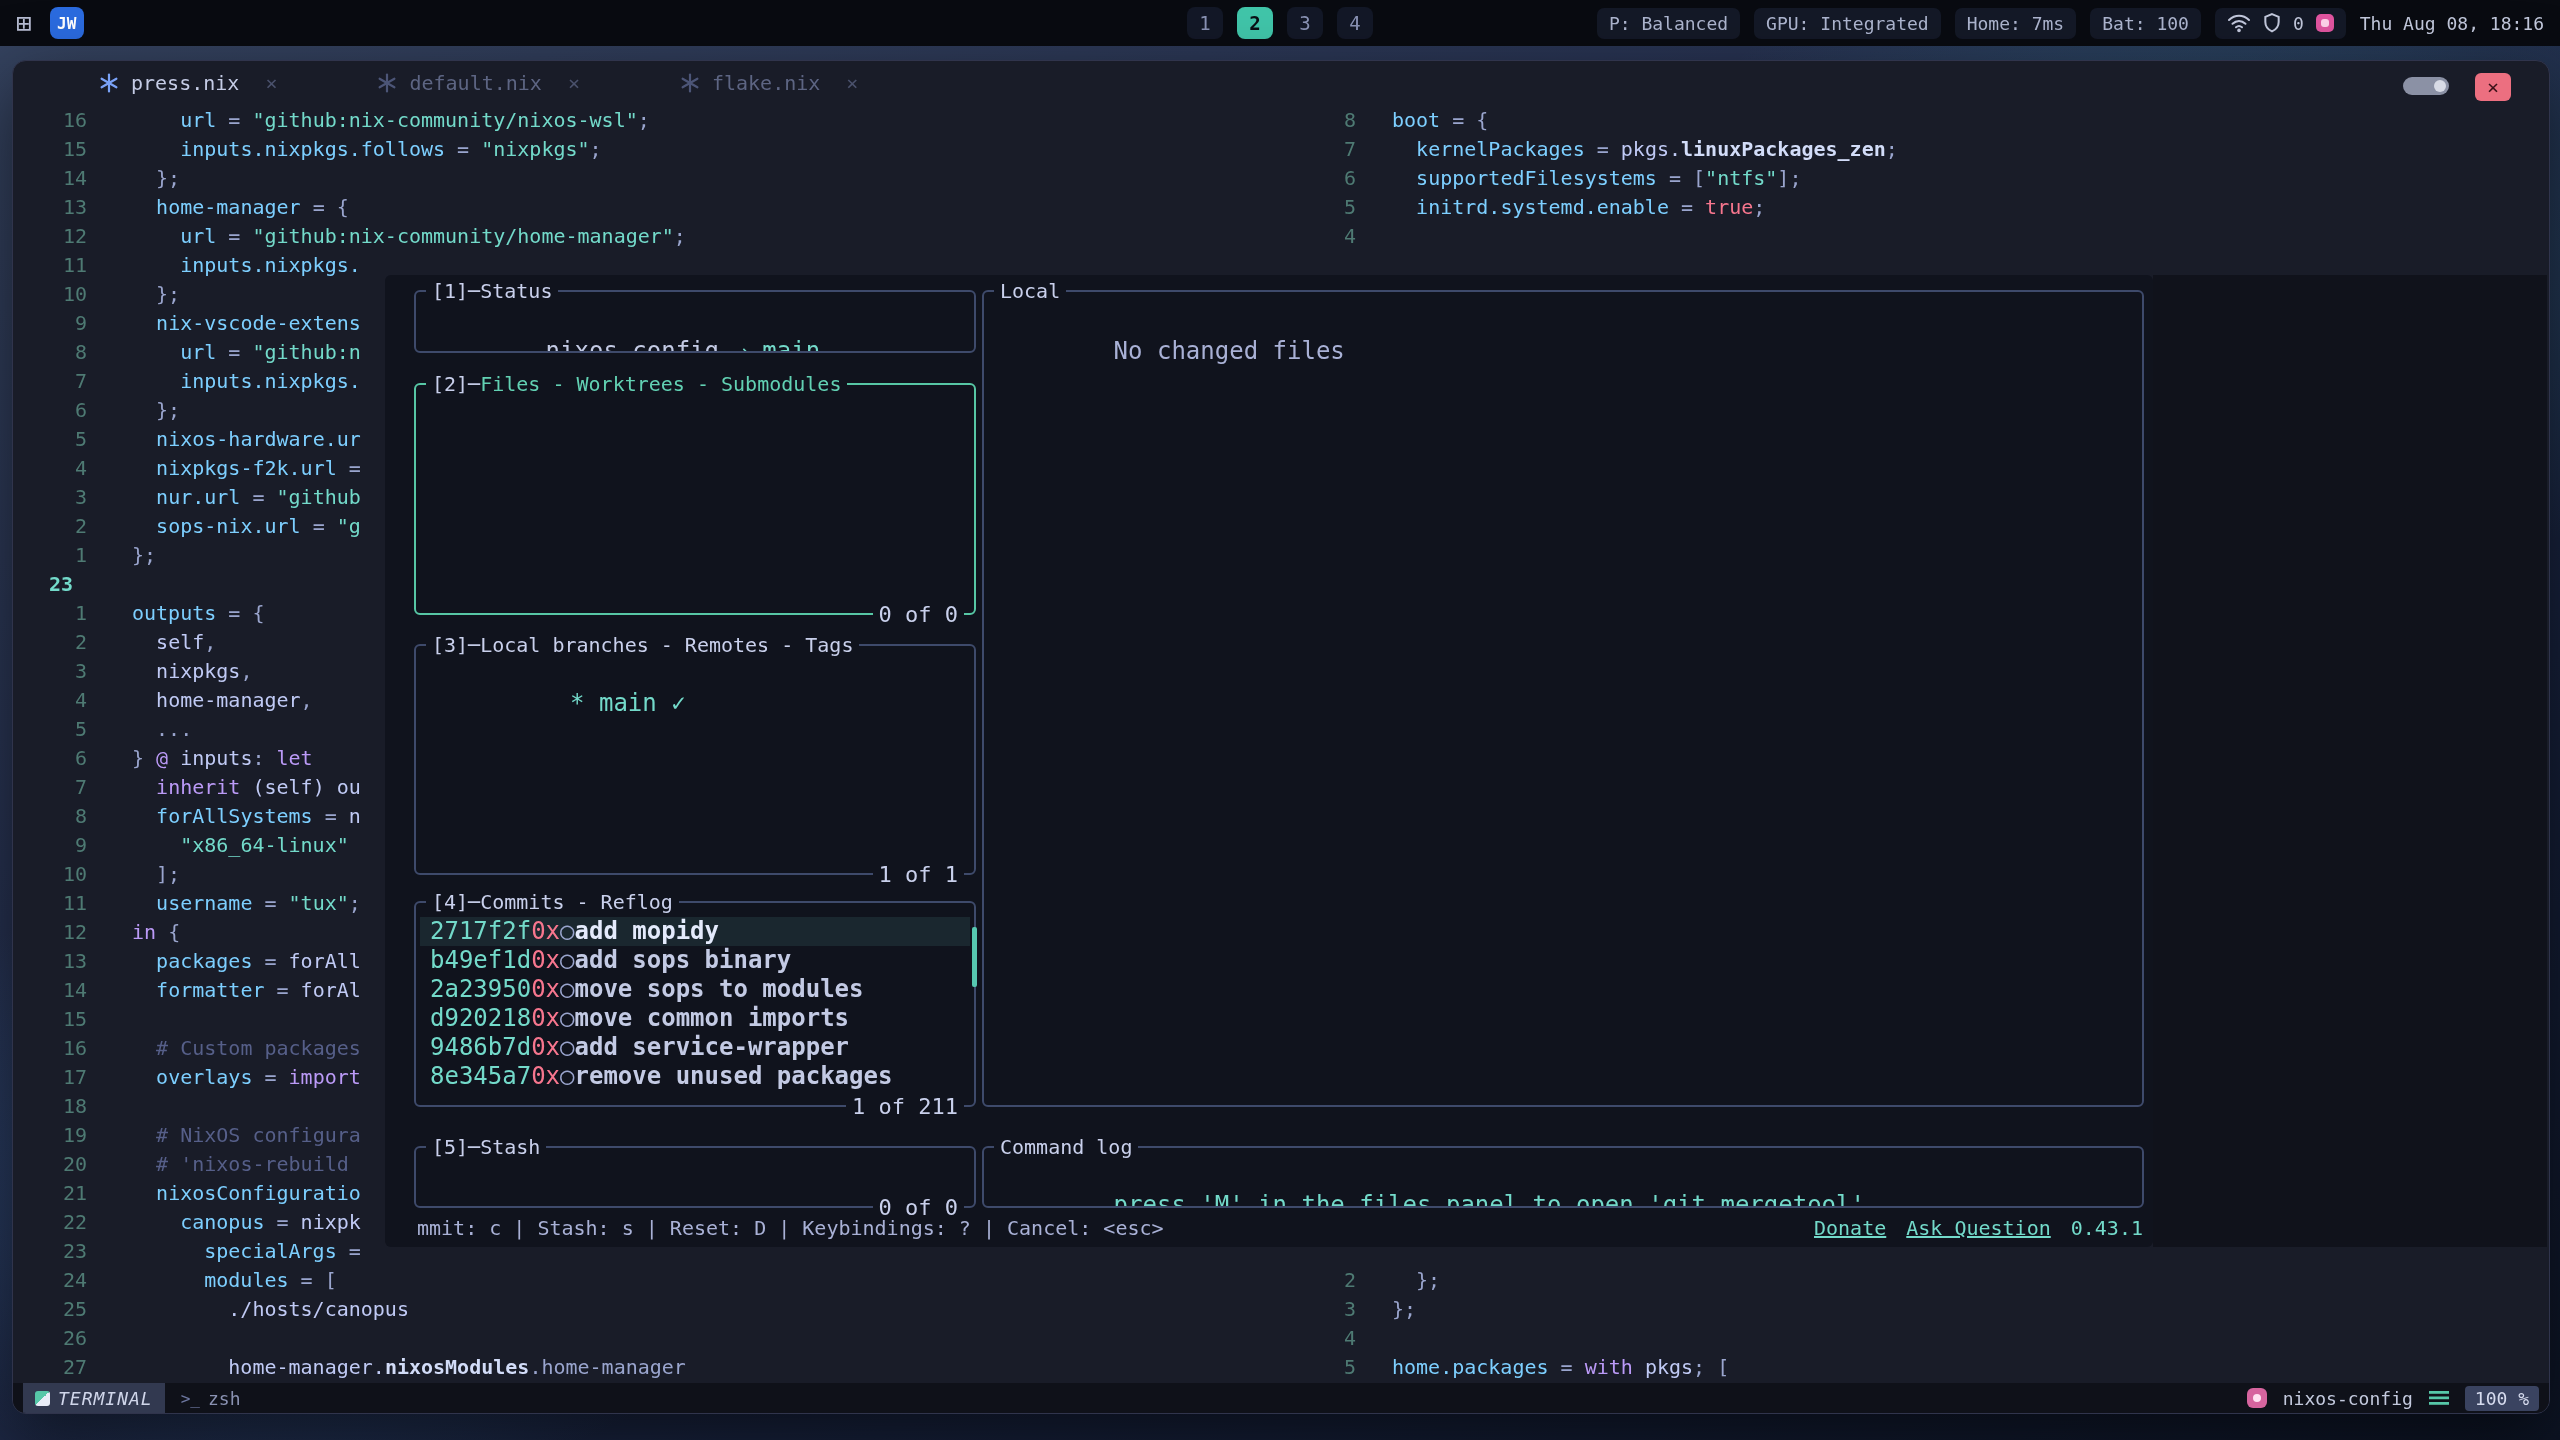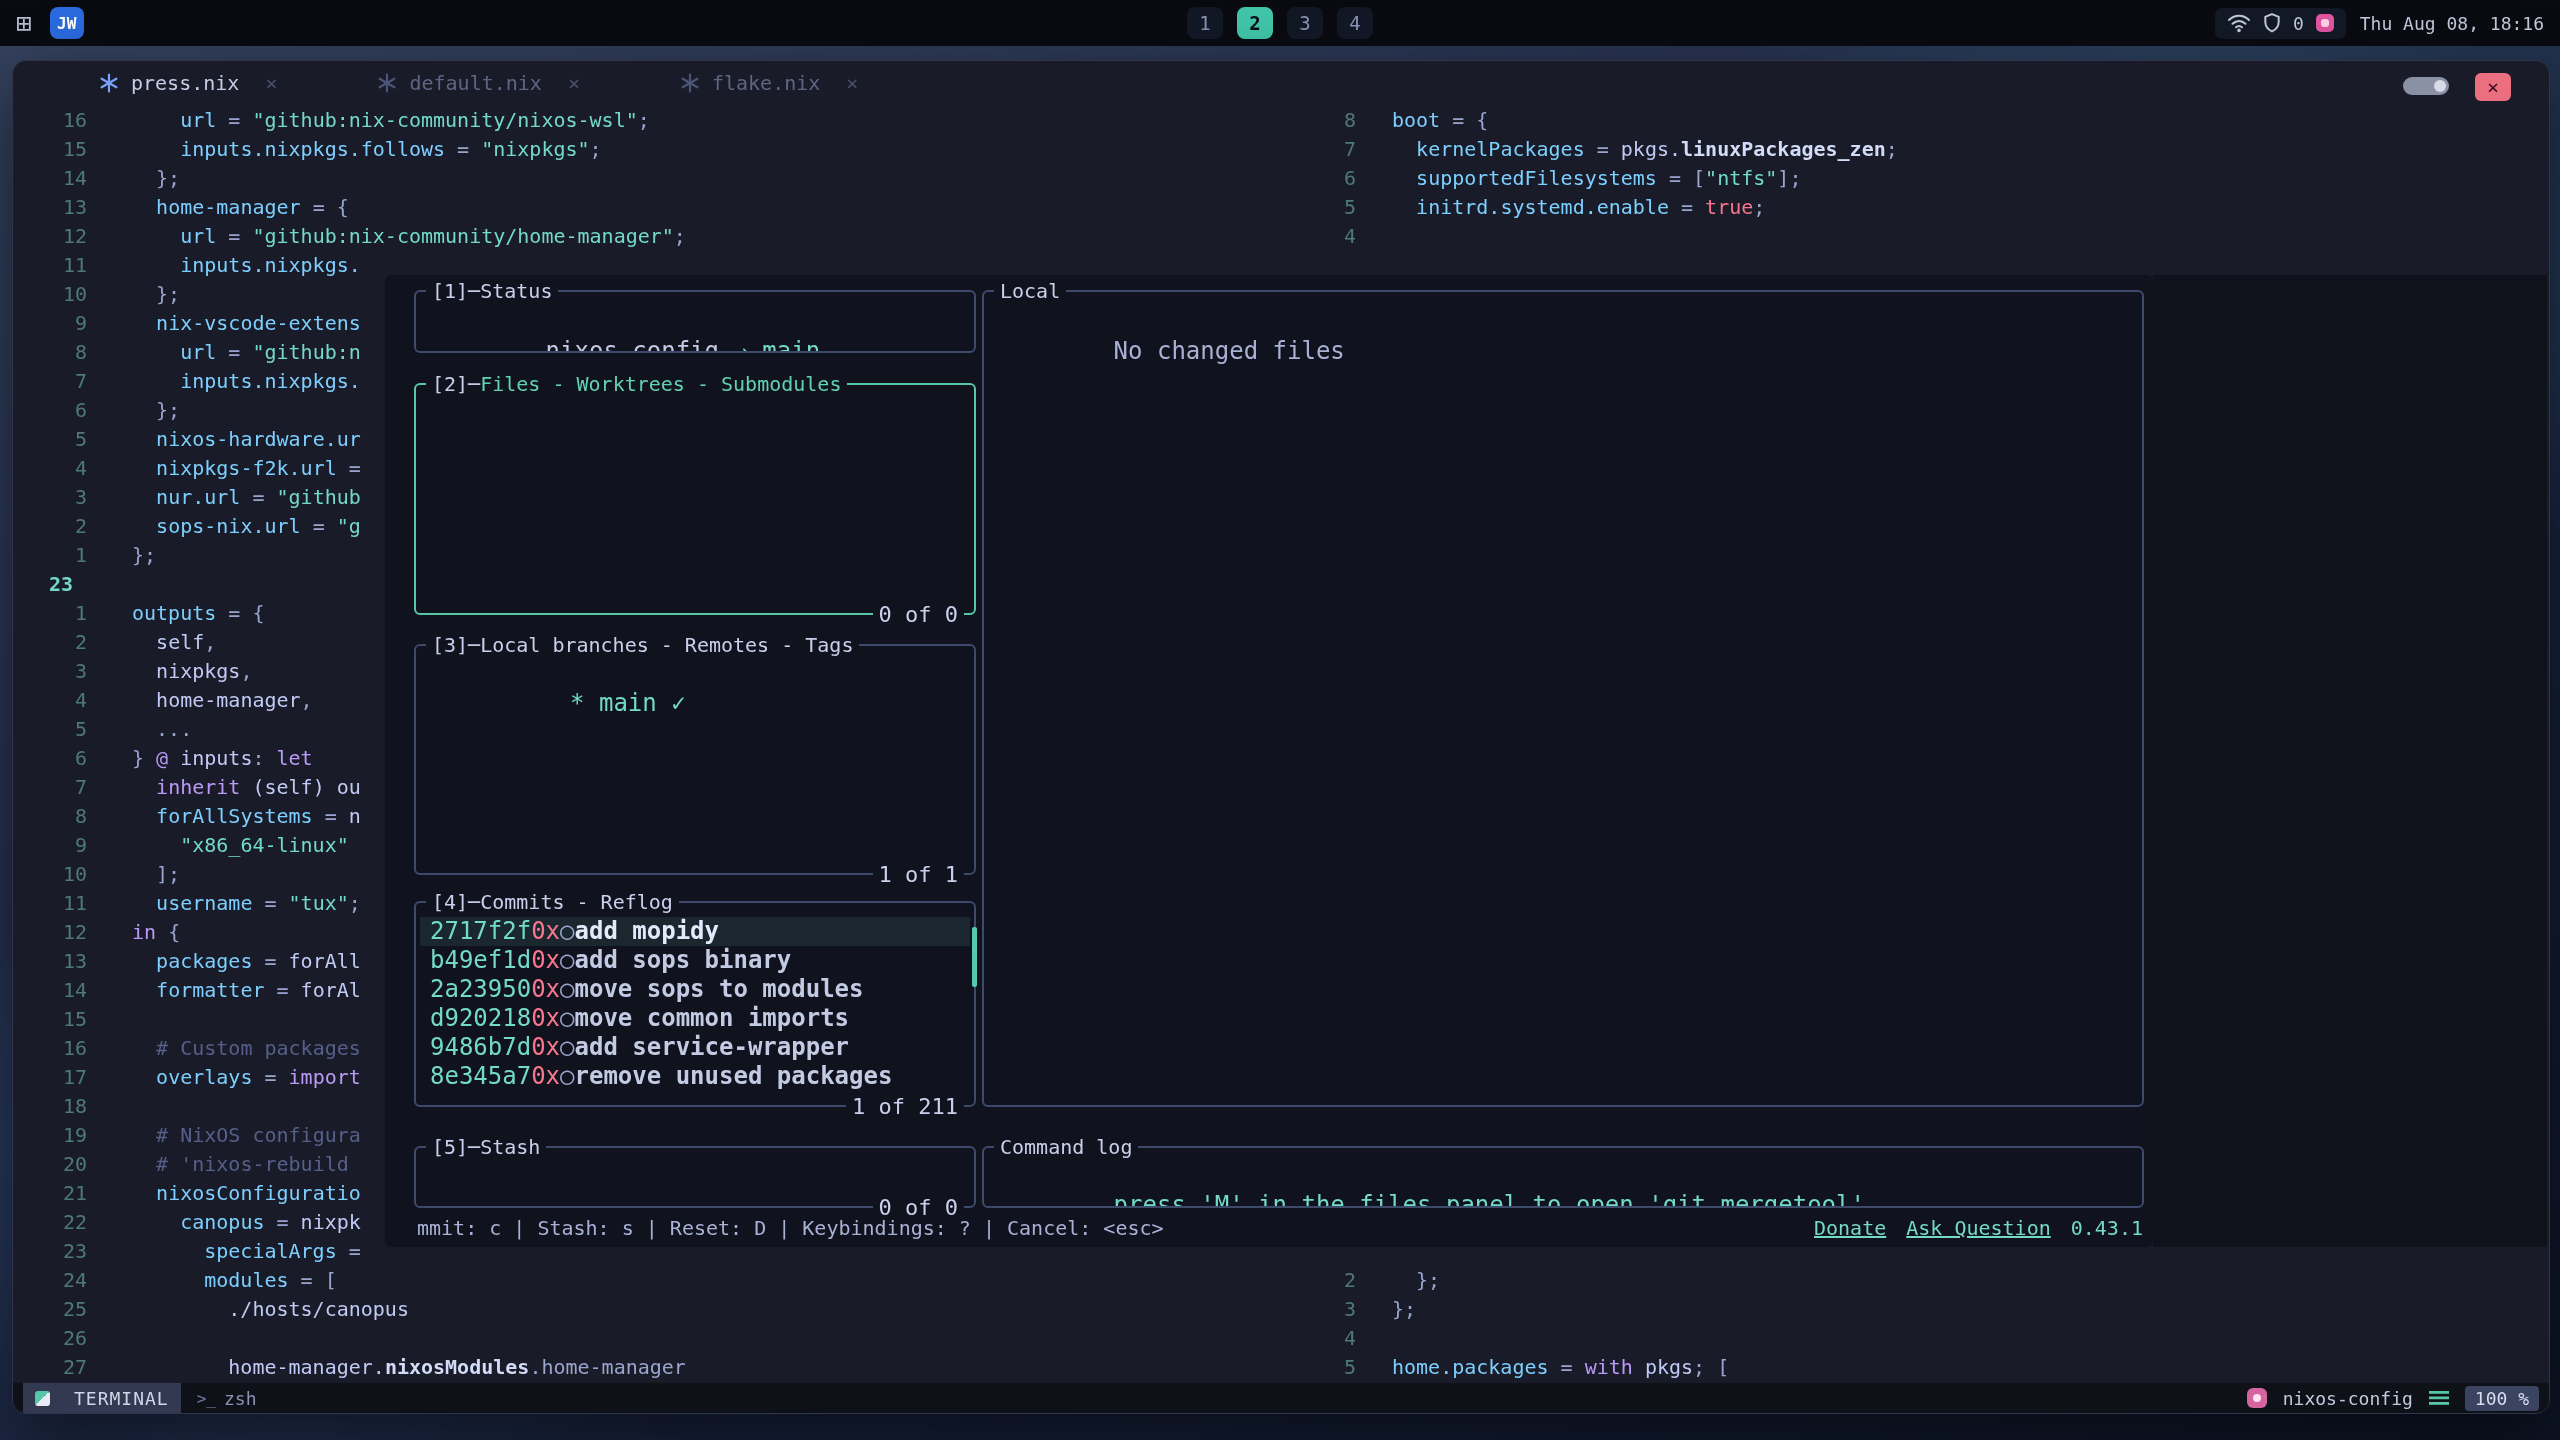--- a/index.html
+++ b/index.html
@@ -78,21 +78,21 @@
   .commit-row.selected .c-msg{color:#e4eafc;font-weight:bold;}
   .cscroll{position:absolute;right:-3px;top:24px;width:5px;height:60px;background:#56c7b0;border-radius:2px;}
   .lg-help{position:absolute;left:32px;top:941px;font-size:20px;color:#a9b1d6;white-space:pre;}
   .lg-links{position:absolute;right:10px;top:941px;font-size:20px;display:flex;}
   .lg-link{color:#73daca;text-decoration:underline;margin-left:20px;cursor:pointer;}
   .lg-version{color:#73daca;margin-left:20px;}
   
   .statusline{position:absolute;left:0;right:0;bottom:0;height:30px;background:#0f1119;
               display:flex;align-items:center;justify-content:space-between;padding:0 10px;font-size:18px;}
   .sl-left,.sl-right{display:flex;align-items:center;gap:16px;height:100%;}
-  .sl-mode{display:flex;align-items:center;gap:24px;background:#323950;height:100%;padding:0 12px;color:#d0d6ea;letter-spacing:1px;cursor:pointer;}
+  .sl-mode{display:flex;align-items:center;gap:8px;background:#323950;height:100%;padding:0 12px;color:#d0d6ea;letter-spacing:1px;cursor:pointer;font-style:italic;}
   .term-ic{width:15px;height:15px;border-radius:3px;background:linear-gradient(135deg,#56c7a8 50%,#e8ecf7 50%);}
   .sl-shell{display:flex;align-items:center;gap:8px;color:#8a92b2;cursor:pointer;}
   .prompt-ic{color:#6d77a0;font-size:16px;}
   .repo-ic{width:20px;height:20px;border-radius:6px;background:#d6649e;position:relative;}
   .repo-ic::after{content:"";position:absolute;left:6px;top:6px;width:8px;height:8px;border-radius:50%;background:#ffe2f1;}
   .sl-repo{color:#c3c9dd;}
   .bars-ic{width:20px;height:14px;background:
       linear-gradient(#56c7a8 0 3px, transparent 3px 5.5px) 0 0/100% 5.5px;}
   .sl-pct{background:#3a4360;color:#d7dcef;padding:2px 10px;border-radius:4px;}
 </style>
@@ -104,20 +104,26 @@
     <span class="apps">⊞</span>
     <span class="logo">JW</span>
   </div>
   <div class="tb-center">
       <div class="ws">1</div>
       <div class="ws active">2</div>
       <div class="ws">3</div>
       <div class="ws">4</div>
     </div>
   <div class="tb-right">
+    <span style="display:flex;gap:14px;">
+        <span class="chip">P: Balanced</span>
+        <span class="chip">GPU: Integrated</span>
+        <span class="chip">Home: 7ms</span>
+        <span class="chip">Bat: 100</span>
+      </span>
     <span class="icluster">
       <svg width="24" height="20" viewBox="0 0 24 20">
         <g fill="none" stroke="#c3c9dd" stroke-width="2" stroke-linecap="round">
           <path d="M2 7 C8 1.4 16 1.4 22 7"></path>
           <path d="M5.5 10.8 C9.5 7.2 14.5 7.2 18.5 10.8"></path>
           <path d="M9 14.3 C10.9 12.7 13.1 12.7 15 14.3"></path>
         </g>
         <circle cx="12" cy="17.4" r="1.8" fill="#c3c9dd"></circle>
       </svg>
       <svg width="18" height="20" viewBox="0 0 16 18">

